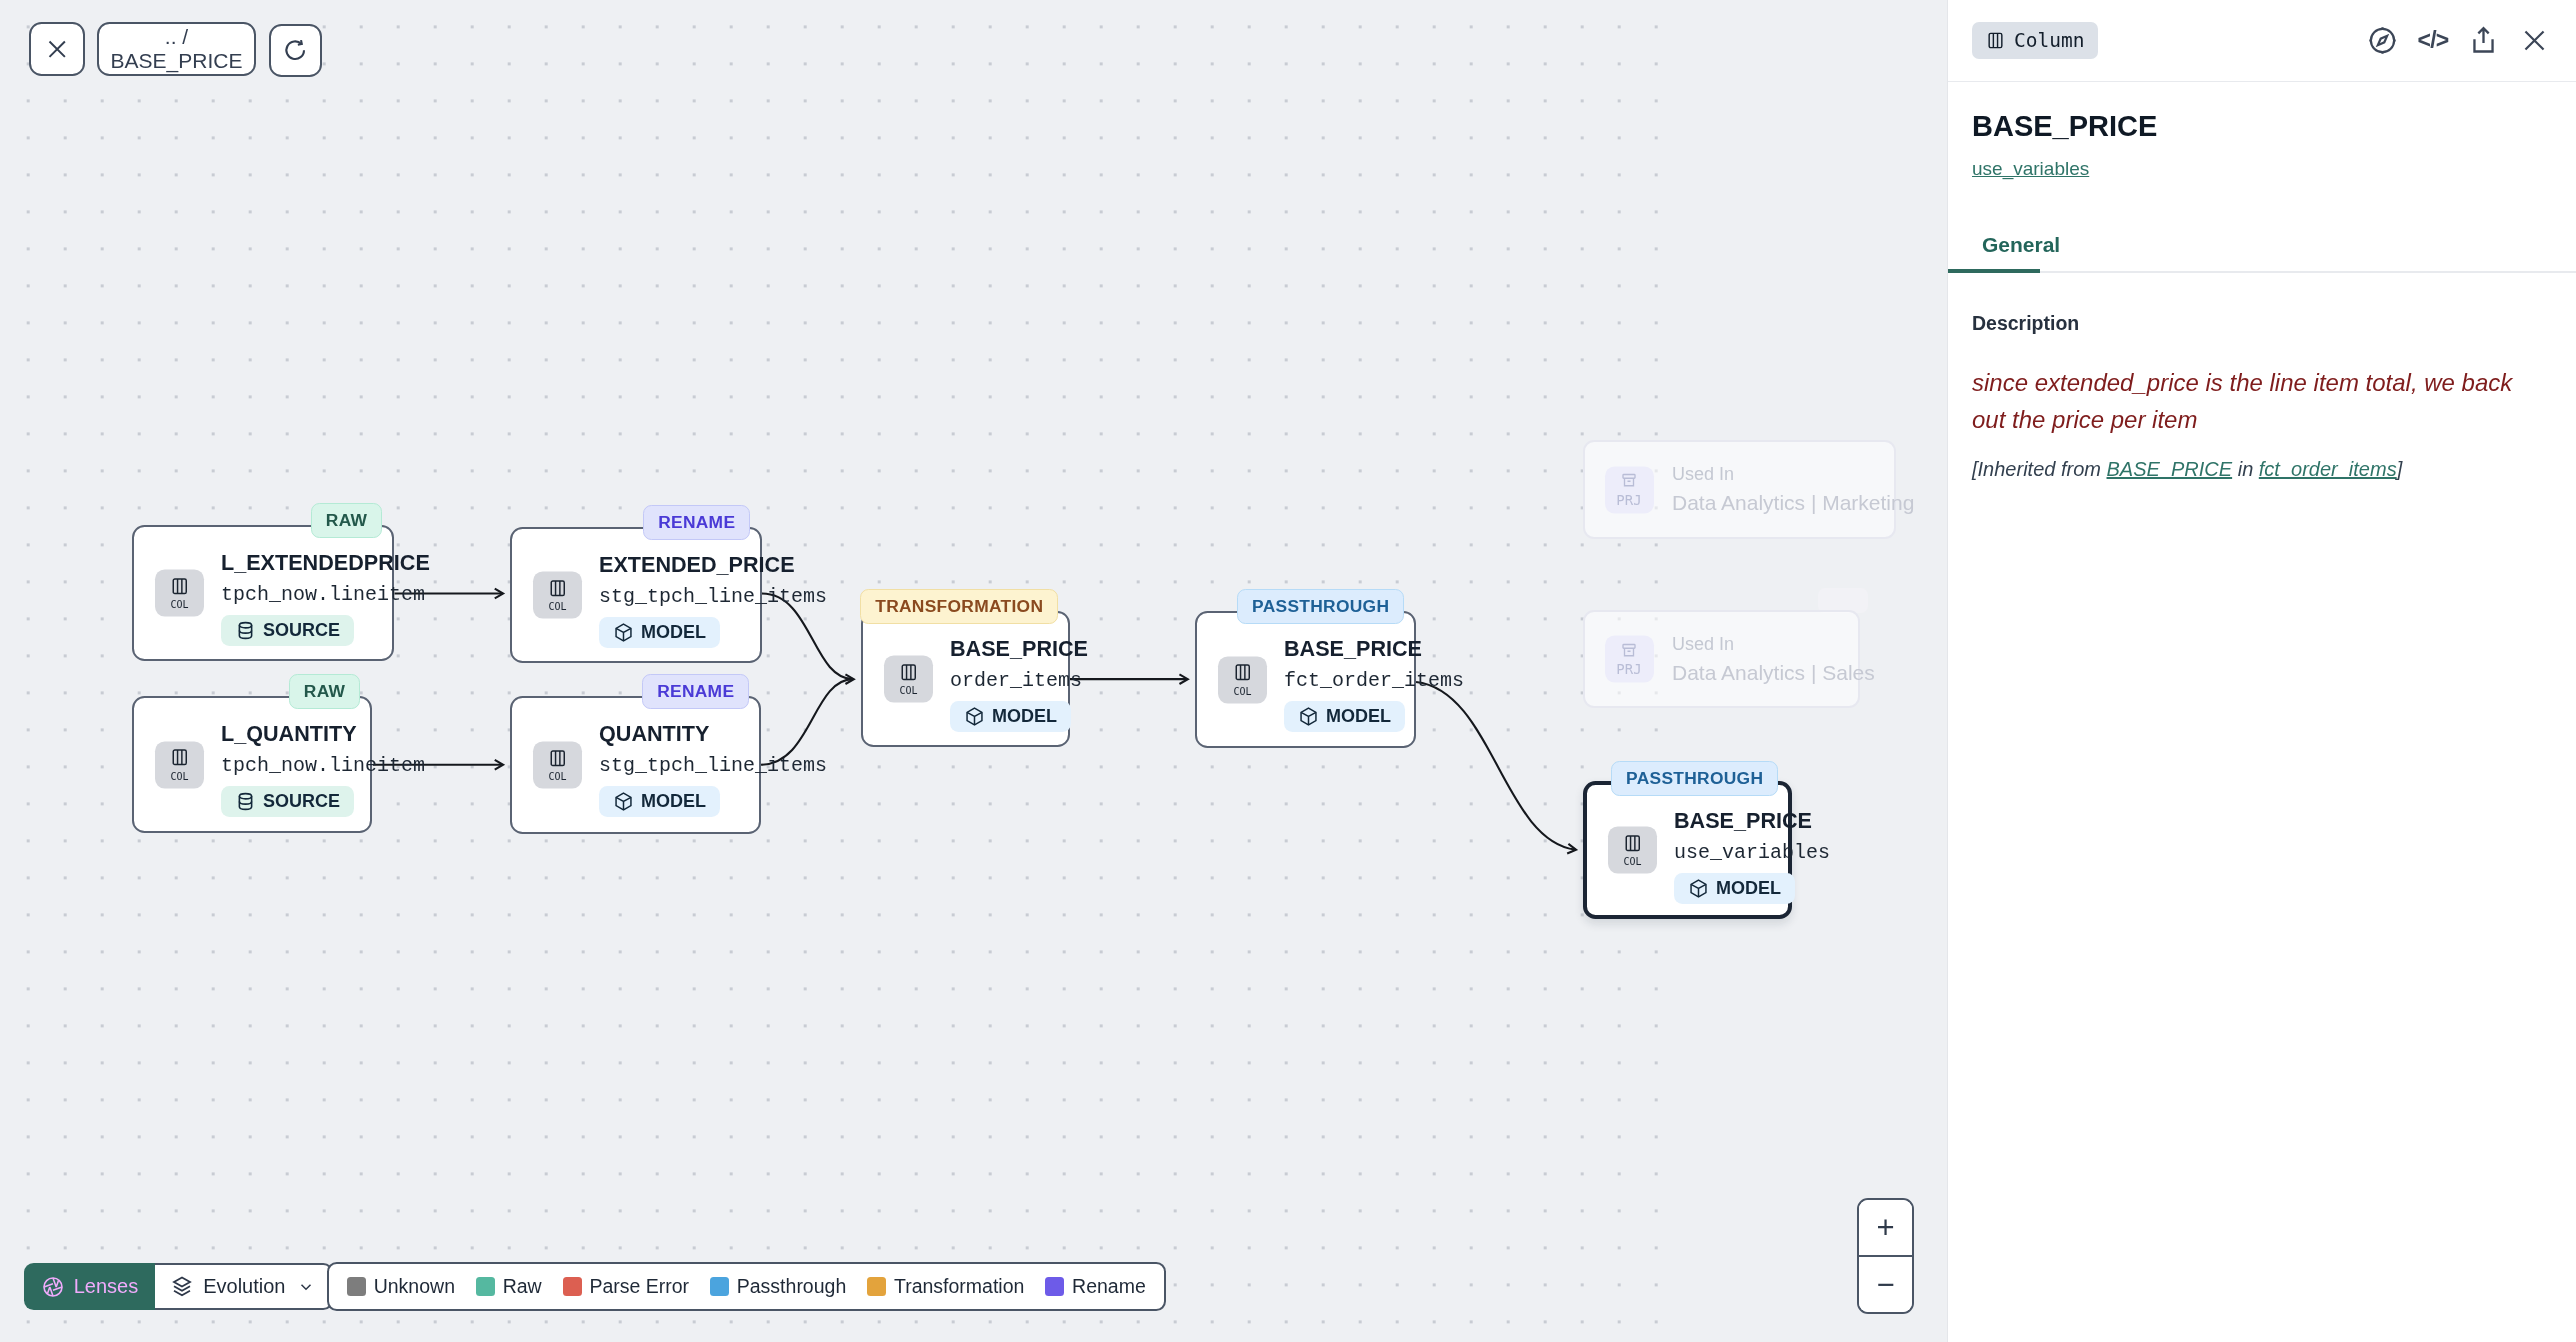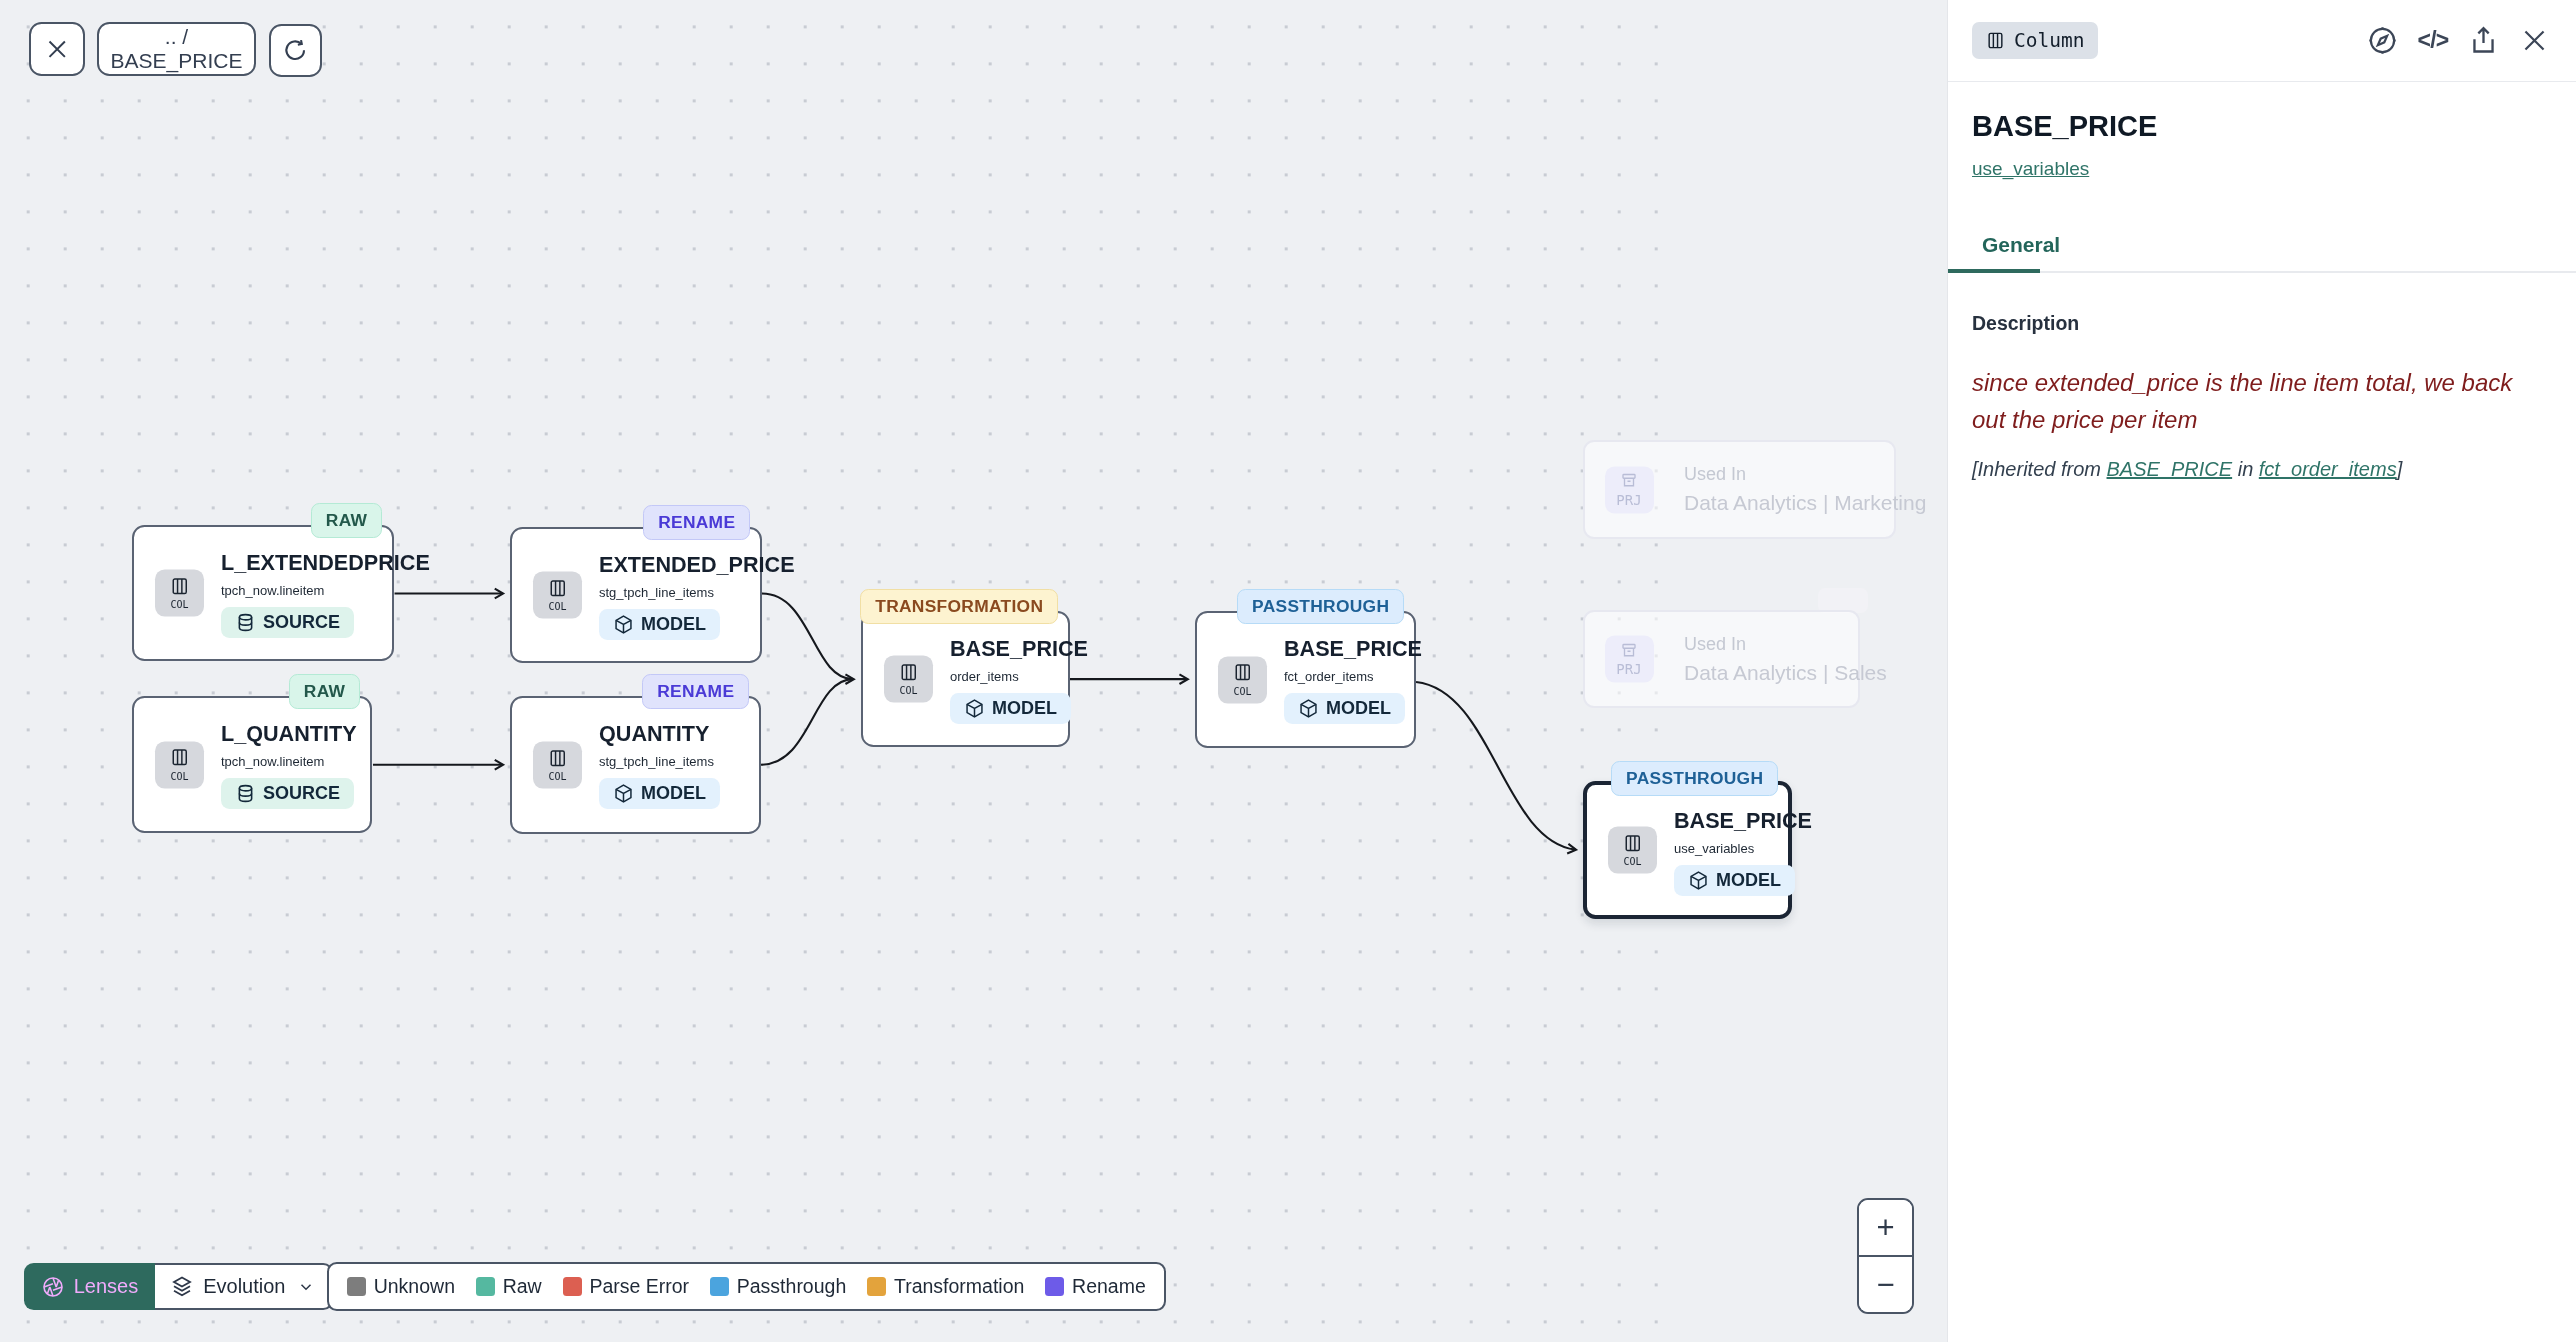--- a/index.html
+++ b/index.html
@@ -42,41 +42,41 @@
   .colbox {
     position:absolute; left:21px; top:50%; transform:translateY(-50%);
     width:49px; height:47px; background:#d6d8dd; border-radius:9.7px;
     display:flex; flex-direction:column; align-items:center; justify-content:center;
     color:#1b2430;
   }
   .colbox svg { width:19.5px; height:19.5px; }
   .colbox span { font-family:"DejaVu Sans Mono", monospace; font-size:10px; margin-top:3px; }
   .node-content { position:absolute; left:87px; top:23px; right:26px; }
   .node-title { font-size:21.6px; font-weight:700; color:#16202e; white-space:nowrap; }
-  .node-sub   { font-size:13px; color:#1d2733; margin-top:7px; white-space:nowrap; }
+  .node-sub   { font-size:20px; color:#1d2733; margin-top:7px; white-space:nowrap;font-family:Liberation Mono, monospace; }
   .kind-badge {
     display:inline-flex; align-items:center; gap:7px; margin-top:9px;
     padding:4.9px 14px; border-radius:8.4px; font-size:18px; font-weight:600; color:#13283a;
   }
   .kind-badge svg { width:21px; height:21px; }
   .kind-source { background:#def3ec; }
   .kind-model  { background:#e3f1fd;text-align:center; }
   
   .ghost-card {
     position:absolute; background:rgba(255,255,255,.55);
     border:2.1px solid #e7e8f0; border-radius:11px;
   }
   .ghost-colbox {
     position:absolute; left:19.5px; top:50%; transform:translateY(-50%);
     width:49px; height:47px; background:#ededfa; border-radius:9.7px;
     display:flex; flex-direction:column; align-items:center; justify-content:center; color:#b9bdd6;
   }
   .ghost-colbox svg { width:18px; height:18px; }
   .ghost-colbox span { font-family:"DejaVu Sans Mono", monospace; font-size:14px; margin-top:1.4px; }
-  .ghost-content { position:absolute; left:99px; top:22px; }
+  .ghost-content { position:absolute; left:87px; top:22px; }
   .ghost-label { font-size:18px; color:#c4c8d2; }
   .ghost-title { font-size:21px; color:#c6c9d3; margin-top:6.3px; white-space:nowrap; }
   .ghost-pill { position:absolute; background:#f2f2f6; border-radius:7px; }
   
   .lens-group { position:absolute; left:24px; top:1263px; height:47px; display:flex; }
   .lenses-btn {
     display:flex; align-items:center; gap:9px; padding:0 16.7px;
     background:#2e6a5e; color:#f0abfc; border-radius:9.7px 0 0 9.7px;
     font-size:20px; cursor:pointer;
   }

